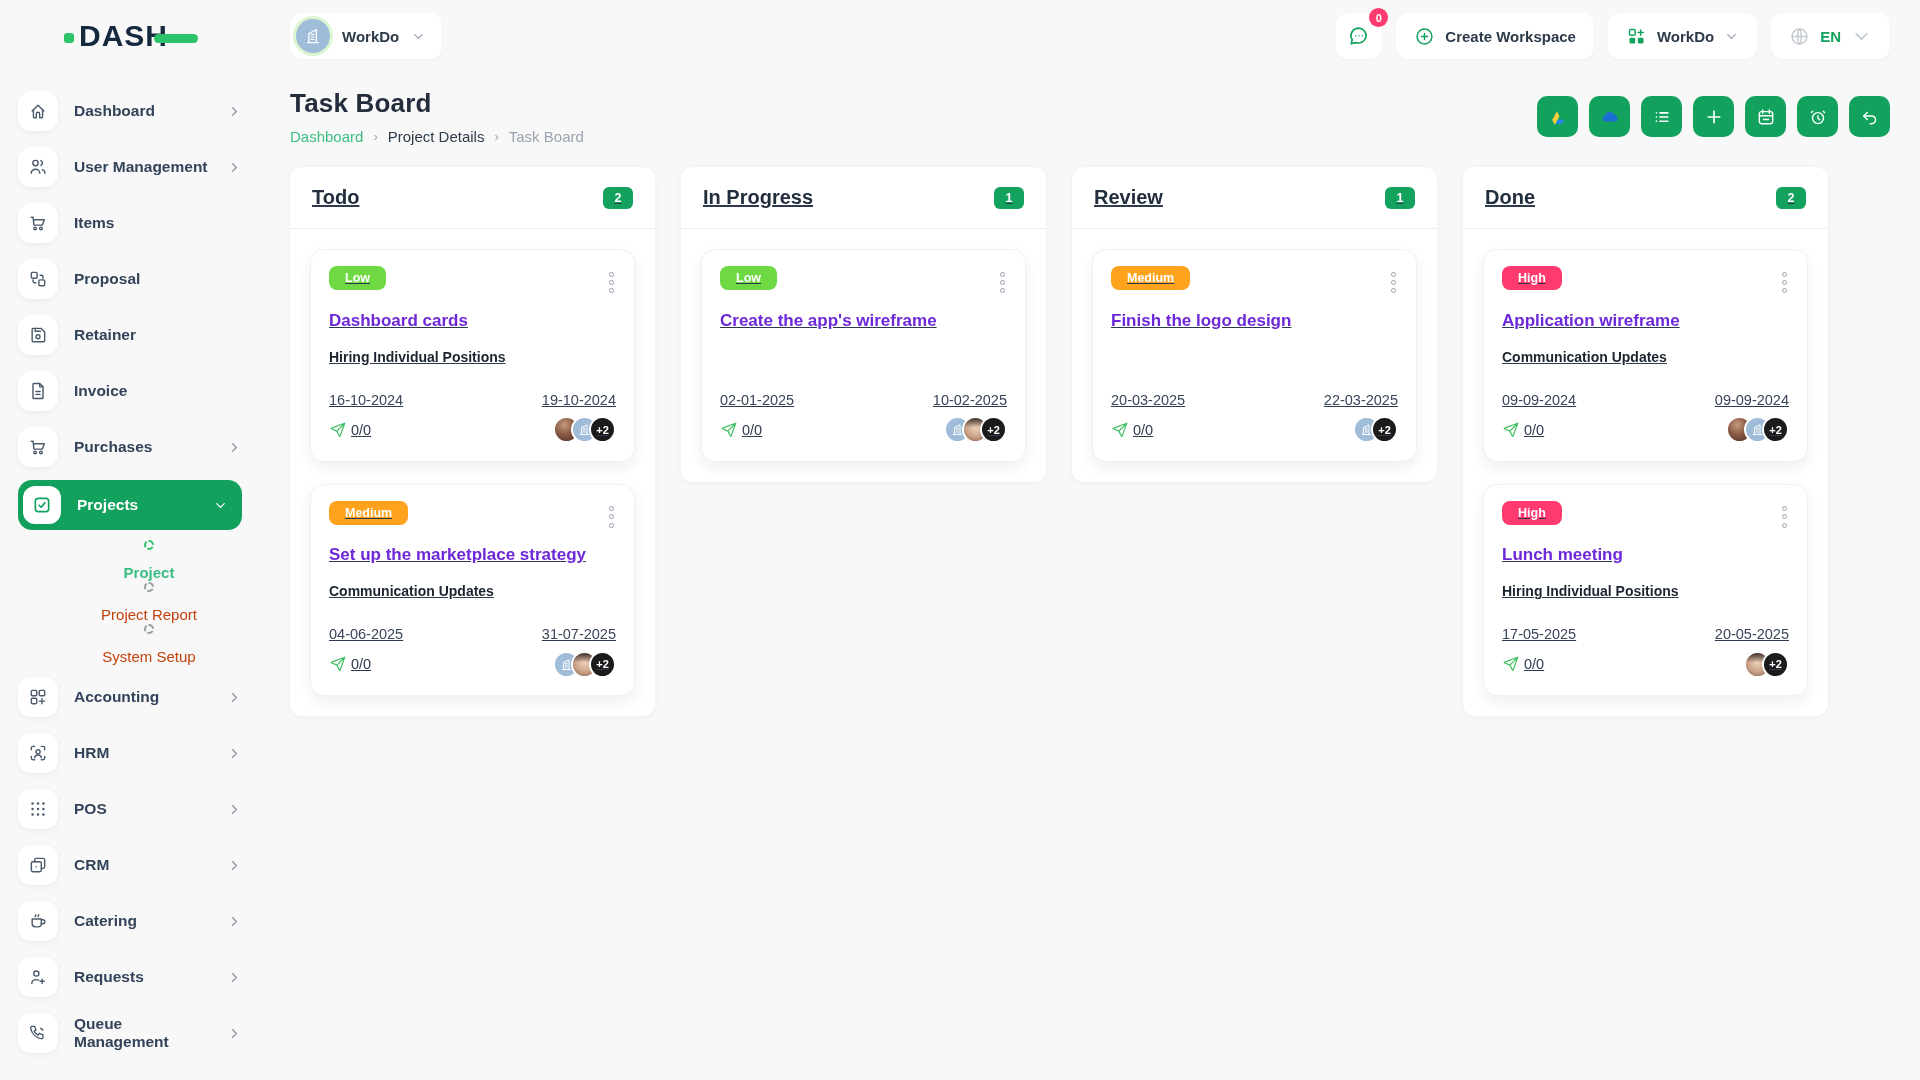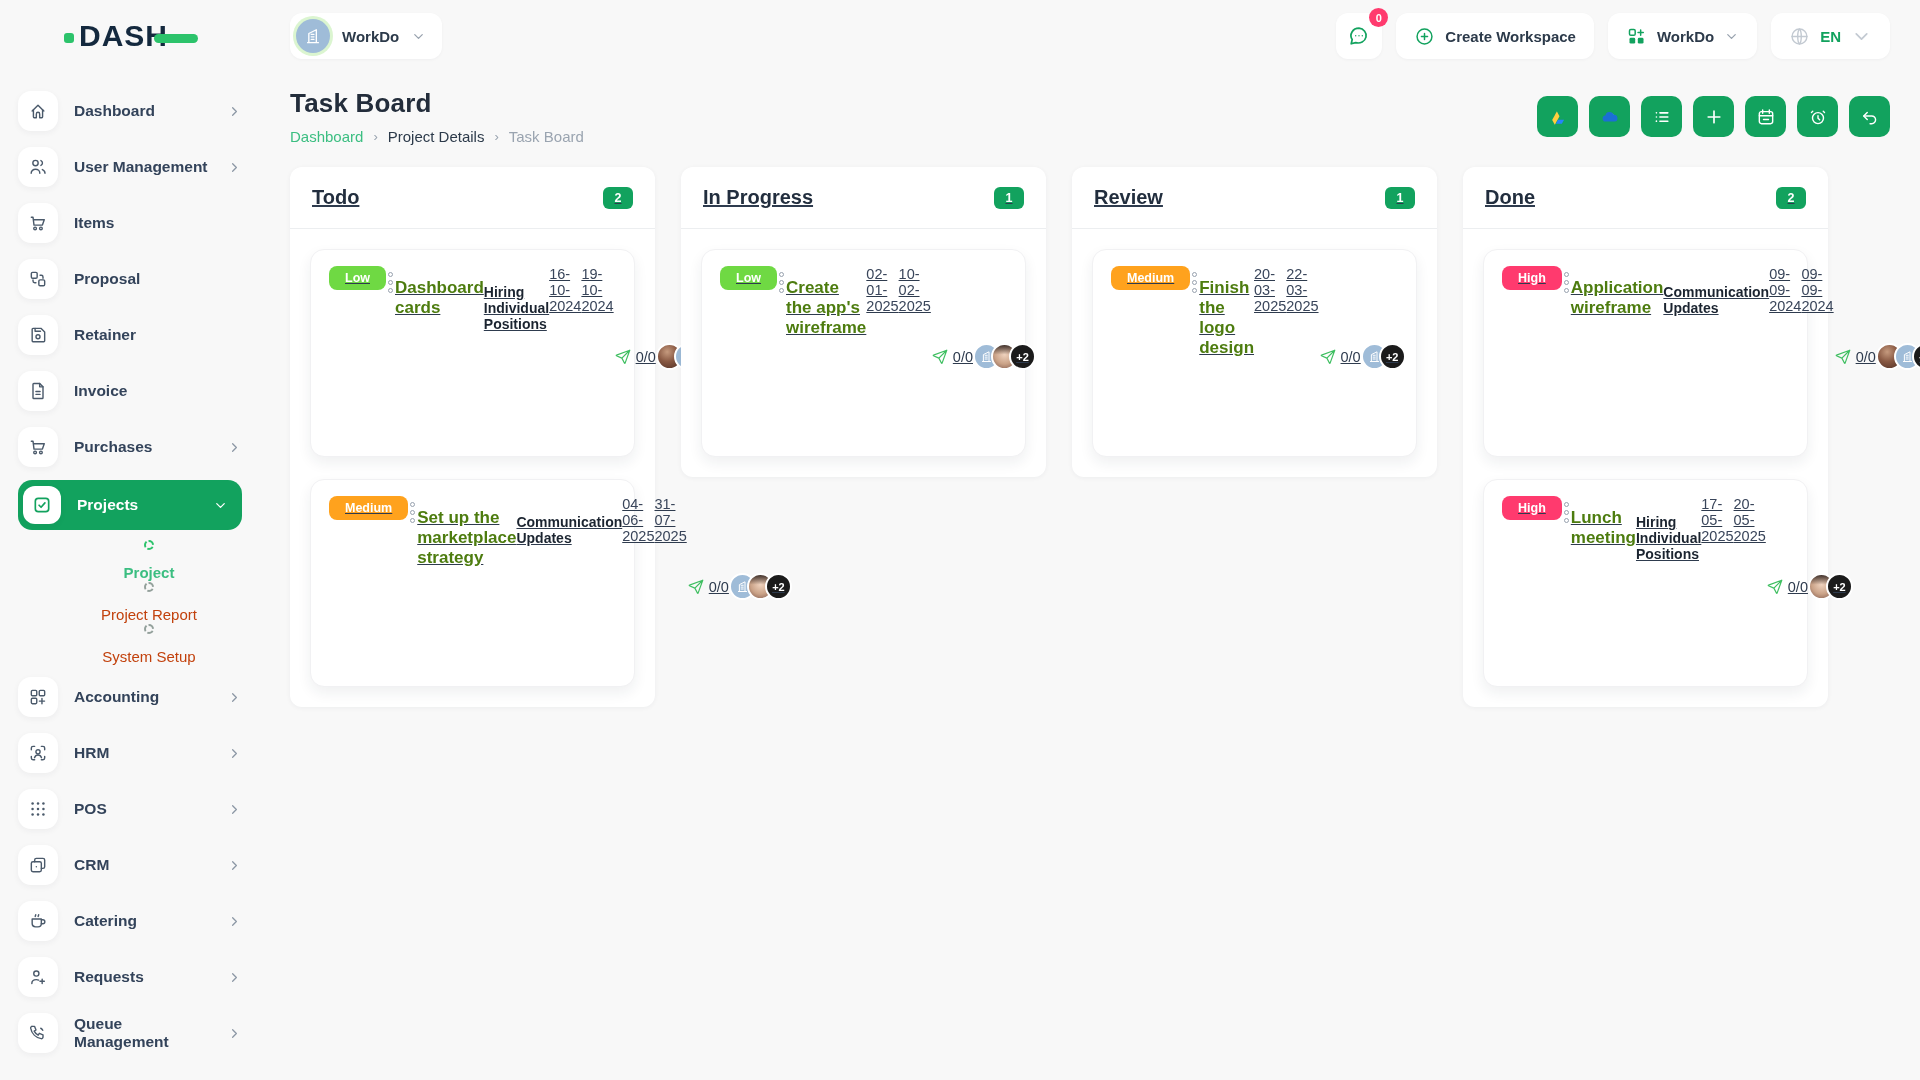--- a/index.html
+++ b/index.html
@@ -86,26 +86,26 @@
             box-shadow:0 1px 5px rgba(25,35,55,.05); }
   .col-head { display:flex; align-items:center; justify-content:space-between; padding:19px 22px; }
   .col-title { font-size:20px; font-weight:700; color:#222e3e; }
   .col-count { min-width:30px; height:22px; padding:0 9px; border-radius:6px; background:var(--primary);
                color:#fff; font-size:12.5px; font-weight:700; display:flex; align-items:center;
                justify-content:center; }
   .col-divider { height:1px; background:#eceef0; }
   .cards { padding:20px; display:flex; flex-direction:column; gap:22px; }
   .card { background:#fff; border:1px solid #f1f1f3; border-radius:14px; padding:16px 18px;
           box-shadow:0 6px 14px rgba(30,40,60,.07); min-height:208px;
-          display:flex; flex-direction:row; cursor:pointer; }
+          display:flex; flex-direction:column; cursor:pointer; }
   .card-top { display:flex; align-items:flex-start; justify-content:space-between; }
   .prio { color:#fff; font-size:12.5px; font-weight:600; padding:5px 16px; border-radius:8px; }
   .dots { display:flex; flex-direction:column; align-items:center; padding:4px 2px; cursor:pointer; }
   .dots i { width:5px; height:5px; border:1.5px solid #97a1ae; border-radius:50%; display:block; margin:1.6px 0; }
-  .card-title { margin-top:12px; font-size:17px; font-weight:700; color:#4d7c0f; }
+  .card-title { margin-top:12px; font-size:17px; font-weight:700; color:#6d28d9; }
   .milestone { margin-top:18px; font-size:14px; font-weight:700; color:#1b2430; min-height:17px; }
   .spacer { flex:1; min-height:26px; }
   .card-dates { display:flex; justify-content:space-between; font-size:14.5px; color:#39455a; }
   .card-foot { display:flex; justify-content:space-between; align-items:center; margin-top:7px; min-height:30px; }
   .progress { display:flex; align-items:center; gap:4px; font-size:14.5px; color:#2e3b4e; }
   .progress svg { width:18px; height:18px; color:#3fbf61; }
   .avatars { display:flex; }
   .avatar { width:27px; height:27px; border-radius:50%; border:2px solid #fff; margin-left:-9px;
             display:flex; align-items:center; justify-content:center; flex:0 0 27px; }
   .avatar:first-child { margin-left:0; }

